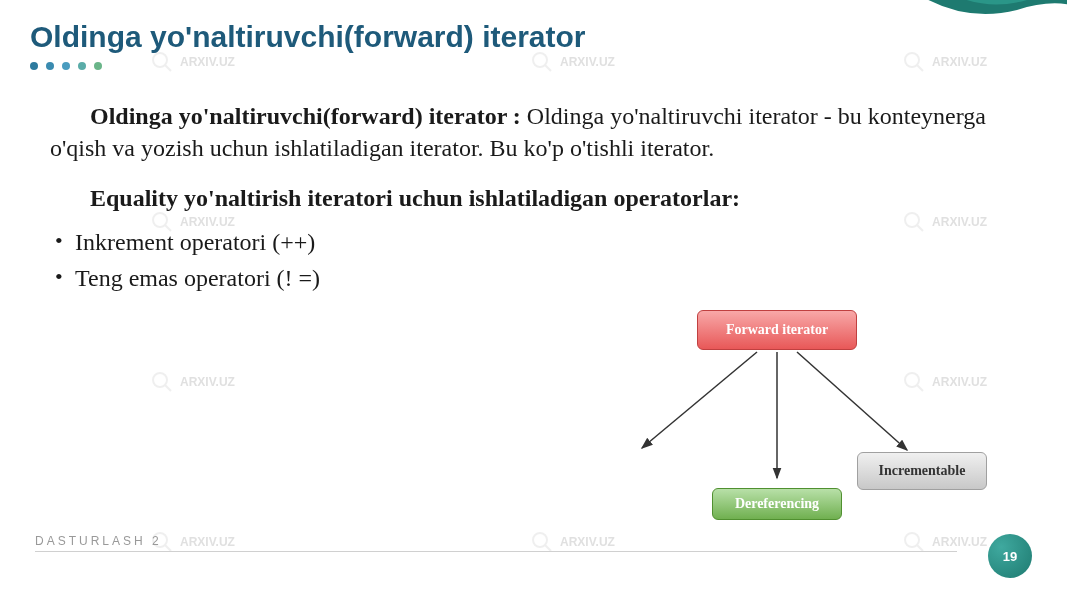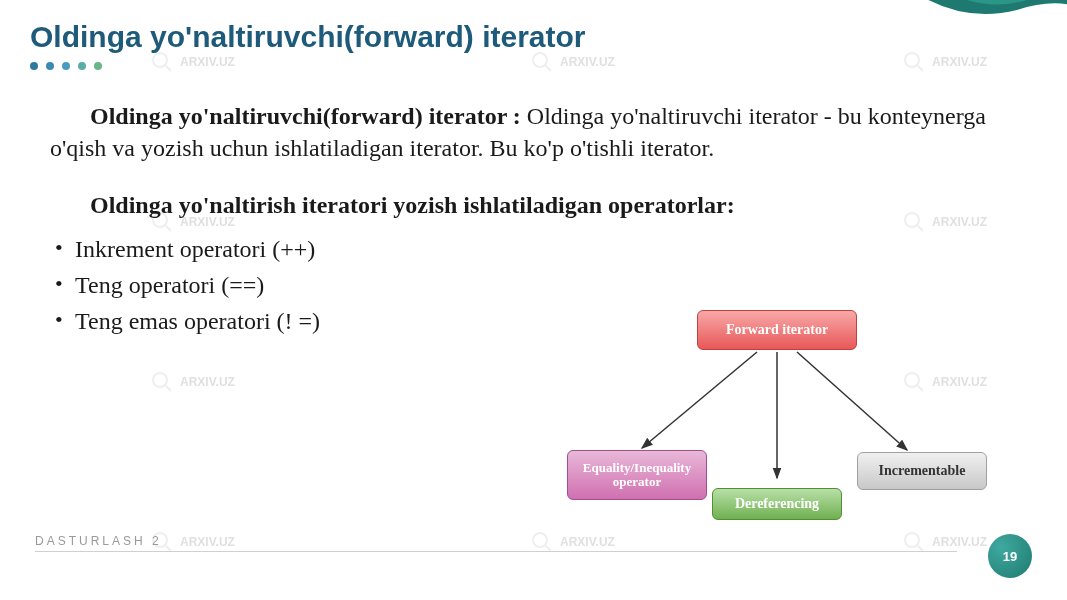--- a/index.html
+++ b/index.html
@@ -88,21 +88,21 @@
       left: 50px;
       right: 50px;
       z-index: 3;
       color: #1a1a1a;
       font-size: 24px;
       line-height: 1.35;
     }
 
     .para1 {
       text-indent: 40px;
-      margin-bottom: 24px;
+      margin-bottom: 17px;
     }
     .para1 .bold {
       font-weight: bold;
     }
     .para2 {
       text-indent: 40px;
       font-weight: bold;
       margin-bottom: 10px;
     }
 
@@ -311,41 +311,39 @@
     <div class="dot"></div>
     <div class="dot"></div>
     <div class="dot"></div>
     <div class="dot"></div>
 </div>
 
 <div class="content">
   <p class="para1">
     <span class="bold">Oldinga yo'naltiruvchi(forward) iterator : </span><span>Oldinga yo'naltiruvchi iterator - bu konteynerga o'qish va yozish uchun ishlatiladigan iterator. Bu ko'p o'tishli iterator.</span>
   </p>
-  <p class="para2">Oldinga yo'naltirish iteratori yozish ishlatiladigan operatorlar:</p>
+  <p class="para2">Equality yo'naltirish iteratori uchun ishlatiladigan operatorlar:</p>
   <ul class="bullets">
     <li>Inkrement operatori (++)</li>
-    <li>Teng operatori (==)</li>
     <li>Teng emas operatori (! =)</li>
   </ul>
 </div>
 
 <div class="diagram">
   <svg width="420" height="220" style="position:absolute;top:0;left:0;">
     <defs>
       <marker id="arrow" markerWidth="8" markerHeight="8" refX="7" refY="3" orient="auto">
         <path d="M0,0 L8,3 L0,6 Z" fill="#333"></path>
       </marker>
     </defs>
     <line x1="190" y1="42" x2="75" y2="138" stroke="#333" stroke-width="1.5" marker-end="url(#arrow)"></line>
     <line x1="210" y1="42" x2="210" y2="168" stroke="#333" stroke-width="1.5" marker-end="url(#arrow)"></line>
     <line x1="230" y1="42" x2="340" y2="140" stroke="#333" stroke-width="1.5" marker-end="url(#arrow)"></line>
   </svg>
   <div class="diagram-box box-top">Forward iterator</div>
-  <div class="diagram-box box-left">Equality/Inequality operator</div>
   <div class="diagram-box box-mid">Dereferencing</div>
   <div class="diagram-box box-right">Incrementable</div>
 </div>
 
 <div class="footer-line"></div>
 <div class="footer">
   <div class="footer-text">DASTURLASH 2</div>
   <div class="page-circle">19</div>
 </div>
 

